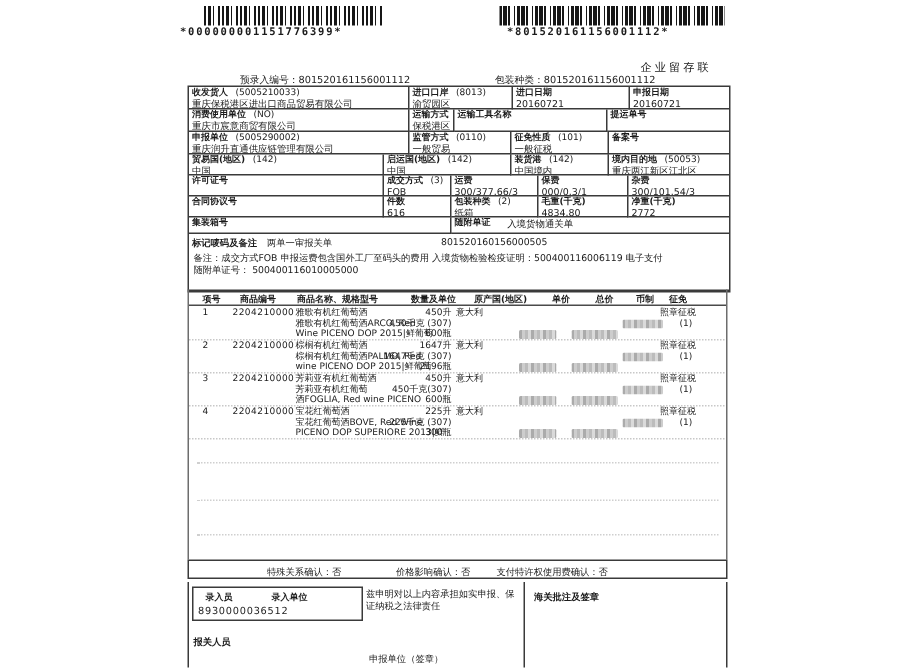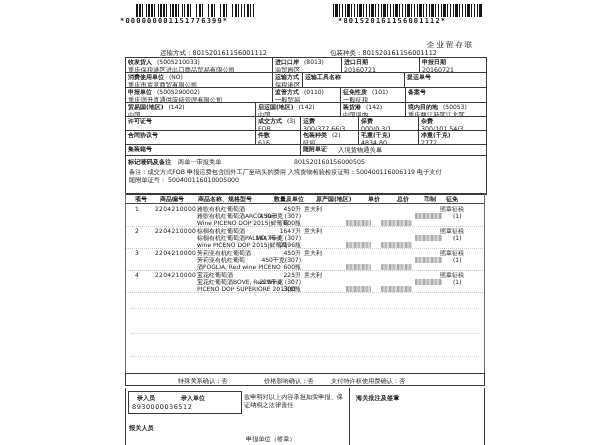--- a/index.html
+++ b/index.html
@@ -57,21 +57,21 @@
 <body>
 
 <div id="sheet">
 
   <div class="barcode" style="left:136px;top:4px;width:120px;"></div>
   <div class="bc-num" style="left:120px;top:17px;">*000000001151776399*</div>
   <div class="barcode" style="left:333px;top:4px;width:150px;"></div>
   <div class="bc-num" style="left:338px;top:17px;">*801520161156001112*</div>
 
   <div class="copy">企业留存联</div>
-  <div class="entry-line" style="left:160px;">运输方式：801520161156001112</div>
+  <div class="entry-line" style="left:160px;">预录入编号：801520161156001112</div>
   <div class="entry-line" style="left:330px;">包装种类：801520161156001112</div>
 
   <div id="main-table">
 
     <div class="cell" style="left:0;top:0;width:147px;height:15px;">
       <span class="lbl"><span>收发货人</span><span class="code">(5005210033)</span></span>
       <span class="val">重庆保税港区进出口商品贸易有限公司</span>
     </div>
     <div class="cell" style="left:147px;top:0;width:69px;height:15px;">
       <span class="lbl"><span>进口口岸</span><span class="code">(8013)</span></span>

